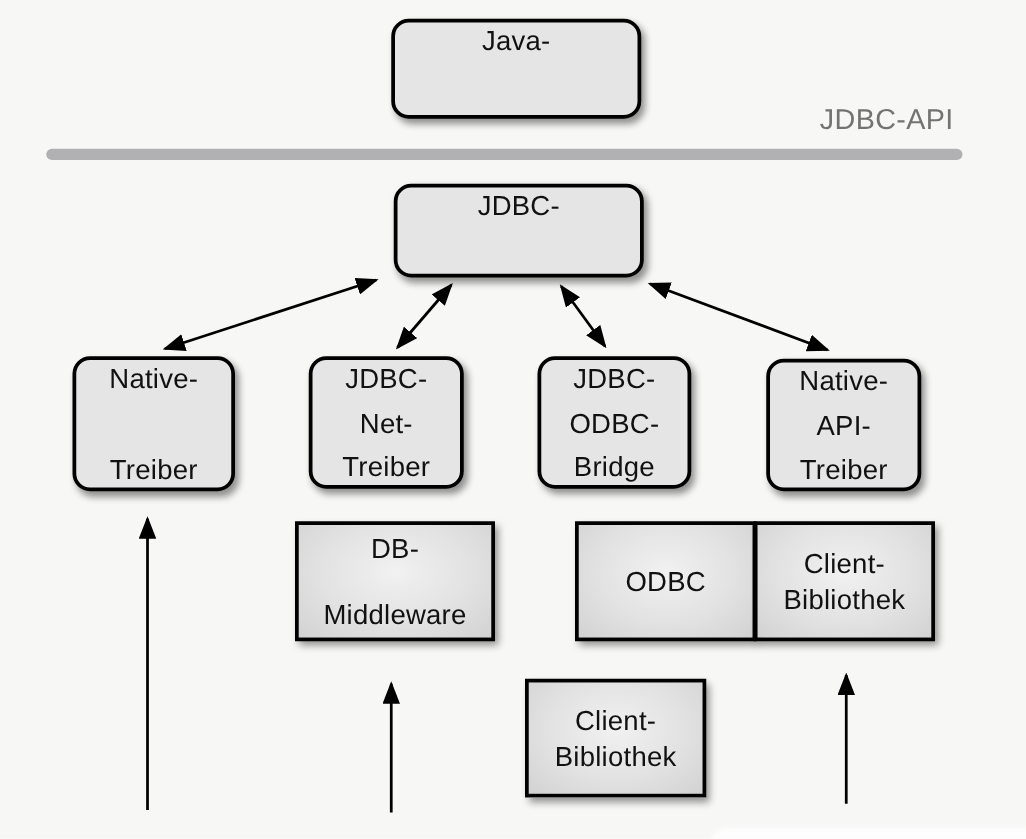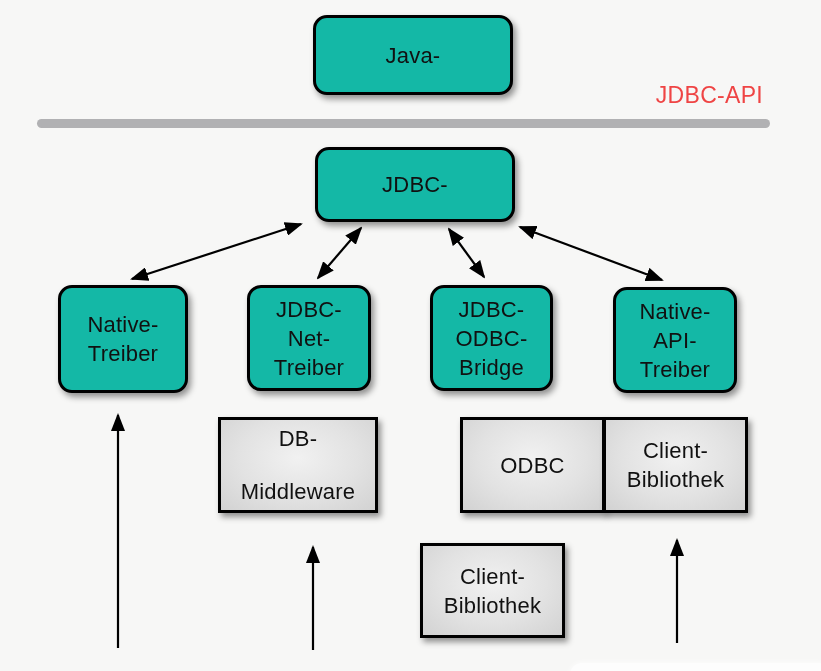--- a/index.html
+++ b/index.html
@@ -17,35 +17,36 @@
     position:absolute;
     display:flex;flex-direction:column;justify-content:center;align-items:center;
     text-align:center;
     color:#111;
     font-size:22px;line-height:29px;letter-spacing:.2px;
     box-sizing:border-box;
     border:3.5px solid #000;
     box-shadow:3px 4px 6px rgba(0,0,0,.42);
   }
   .node.white{
-    background:#14b8a6;
+    background:#e5e5e5;
     border-radius:14px;
+    justify-content:space-between;
   }
   .node.gray{
     background:radial-gradient(ellipse at 50% 42%, #f1f1f1 0%, #e2e2e2 55%, #d2d2d2 100%);
     border-radius:0;
   }
   .node span{display:block;}
   .divider-bar{
     position:absolute;left:37px;top:119px;width:733px;height:9px;
     border-radius:5px;
   }
   .divider-label{
     position:absolute;right:58px;top:82px;
-    font-size:23px;color:#ef4444;letter-spacing:.3px;
+    font-size:23px;color:#737373;letter-spacing:.3px;
   }
   .partial-box{
     position:absolute;left:570px;top:663px;width:260px;height:30px;
     background:#fdfdfd;border-radius:12px 12px 0 0;
     box-shadow:0 0 6px rgba(255,255,255,.9);
   }
 </style>
 </head>
 <body>
 
@@ -98,21 +99,21 @@
     <span>ODBC-</span>
     <span>Bridge</span>
   </div>
 
   <div class="node white" style="left:613px;top:287px;width:124px;height:106px;">
     <span>Native-</span>
     <span>API-</span>
     <span>Treiber</span>
   </div>
 
-  <div class="node gray" style="left:218px;top:417px;width:160px;height:96px;gap:24px;">
+  <div class="node gray" style="left:236px;top:417px;width:160px;height:96px;gap:24px;">
     <span>DB-</span>
     <span>Middleware</span>
   </div>
 
   <div class="node gray" style="left:420px;top:417px;width:145px;height:96px;margin-left:40px;">
     <span>ODBC</span>
   </div>
 
   <div class="node gray" style="left:603px;top:417px;width:145px;height:96px;">
     <span>Client-</span>

